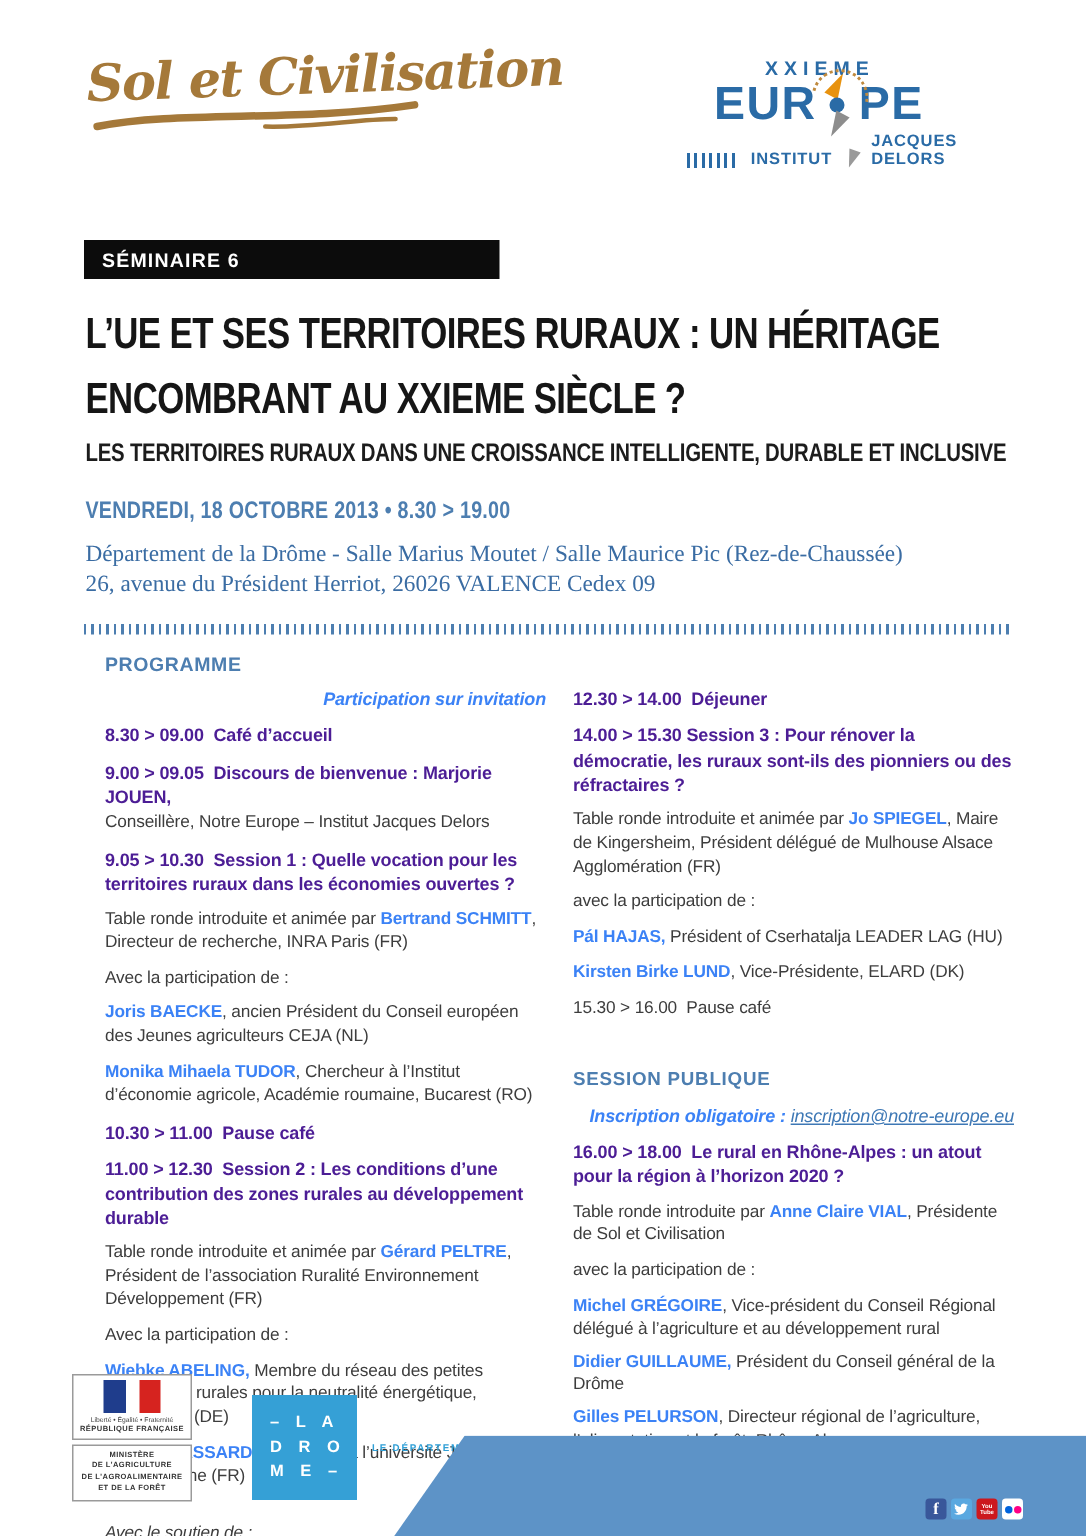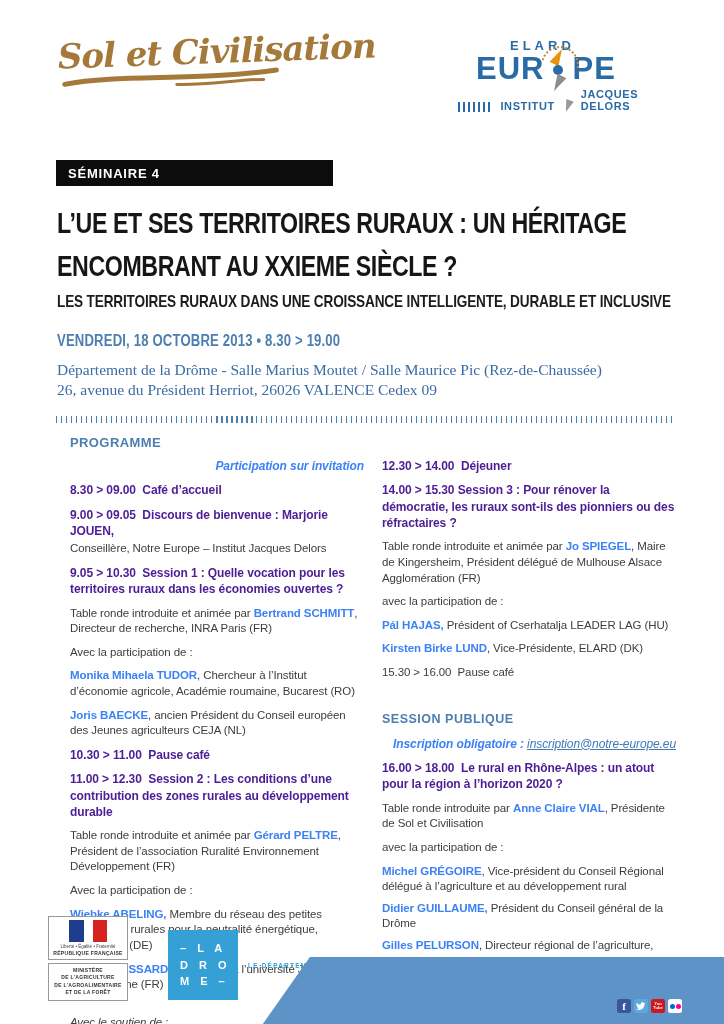--- a/index.html
+++ b/index.html
@@ -92,41 +92,41 @@
 
   <div class="hdr">
     <div class="sol-logo">
       <div class="sol-text">Sol et Civilisation</div>
       <svg class="sol-swoosh" width="225" height="20" viewBox="0 0 225 20">
         <path d="M6 13 C 60 4, 140 15, 218 6" stroke="#a5793a" stroke-width="5" fill="none" stroke-linecap="round"></path>
         <path d="M118 17 C 150 19, 180 14, 205 15" stroke="#a5793a" stroke-width="3" fill="none" stroke-linecap="round"></path>
       </svg>
     </div>
     <div class="ne-logo">
-      <div class="ne-notre">ELARD</div>
+      <div class="ne-notre">XXIEME</div>
       <div class="ne-europe">
         <span>EUR</span>
         <span class="compass">
           <span class="arc"></span>
           <span class="needle-up"></span>
           <span class="dot"></span>
           <span class="needle-down"></span>
         </span>
         <span>PE</span>
       </div>
       <div class="ne-institut">
         <span class="ticks"></span>
         <span>INSTITUT</span>
         <span class="mini-needle"></span>
         <span>JACQUES DELORS</span>
       </div>
     </div>
   </div>
 
-  <div class="banner">SÉMINAIRE 4</div>
+  <div class="banner">SÉMINAIRE 6</div>
   <div class="titles">
     <div class="h1line">L’UE ET SES TERRITOIRES RURAUX : UN HÉRITAGE</div>
     <div class="h1line">ENCOMBRANT AU XXIEME SIÈCLE ?</div>
     <div class="subtitle">LES TERRITOIRES RURAUX DANS UNE CROISSANCE INTELLIGENTE, DURABLE ET INCLUSIVE</div>
   </div>
   <div class="dateline">VENDREDI, 18 OCTOBRE 2013 • 8.30 &gt; 19.00</div>
   <div class="address">
     <div>Département de la Drôme - Salle Marius Moutet / Salle Maurice Pic (Rez-de-Chaussée)</div>
     <div>26, avenue du Président Herriot, 26026 VALENCE Cedex 09</div>
   </div>
@@ -136,22 +136,22 @@
   <div class="prog-head">PROGRAMME</div>
   <div class="columns">
     <div class="col">
         <p class="blk invite"><span class="b" style="font-style: italic;">Participation sur invitation</span></p>
         <p class="blk entry"><span>8.30 &gt; 09.00  Café d’accueil</span></p>
         <p class="blk entry tight"><span>9.00 &gt; 09.05  Discours de bienvenue : Marjorie JOUEN,</span></p>
         <p class="blk desc tight-top"><span>Conseillère, Notre Europe – Institut Jacques Delors</span></p>
         <p class="blk entry"><span>9.05 &gt; 10.30  Session 1 : Quelle vocation pour les territoires ruraux dans les économies ouvertes ?</span></p>
         <p class="blk desc"><span>Table ronde introduite et animée par </span><span class="b">Bertrand SCHMITT</span><span>, Directeur de recherche, INRA Paris (FR)</span></p>
         <p class="blk desc"><span>Avec la participation de :</span></p>
+        <p class="blk desc"><span class="b">Joris BAECKE</span><span>, ancien Président du Conseil européen des Jeunes agriculteurs CEJA (NL)</span></p>
         <p class="blk desc"><span class="b">Monika Mihaela TUDOR</span><span>, Chercheur à l’Institut d’économie agricole, Académie roumaine, Bucarest (RO)</span></p>
-        <p class="blk desc"><span class="b">Joris BAECKE</span><span>, ancien Président du Conseil européen des Jeunes agriculteurs CEJA (NL)</span></p>
         <p class="blk entry"><span>10.30 &gt; 11.00  Pause café</span></p>
         <p class="blk entry"><span>11.00 &gt; 12.30  Session 2 : Les conditions d’une contribution des zones rurales au développement durable</span></p>
         <p class="blk desc"><span>Table ronde introduite et animée par </span><span class="b">Gérard PELTRE</span><span>, Président de l’association Ruralité Environnement Développement (FR)</span></p>
         <p class="blk desc"><span>Avec la participation de :</span></p>
         <p class="blk desc"><span class="b">Wiebke ABELING,</span><span> Membre du réseau des petites collectivités rurales pour la neutralité énergétique, RURENER (DE)</span></p>
         <p class="blk desc"><span class="b">Nadine MASSARD</span><span>, Professeur à l’université Jean Monnet Saint-Etienne (FR)</span></p>
         <p class="blk support"><span style="font-style: italic;">Avec le soutien de :</span></p>
       </div>
     <div class="col">
         <p class="blk entry"><span>12.30 &gt; 14.00  Déjeuner</span></p>

